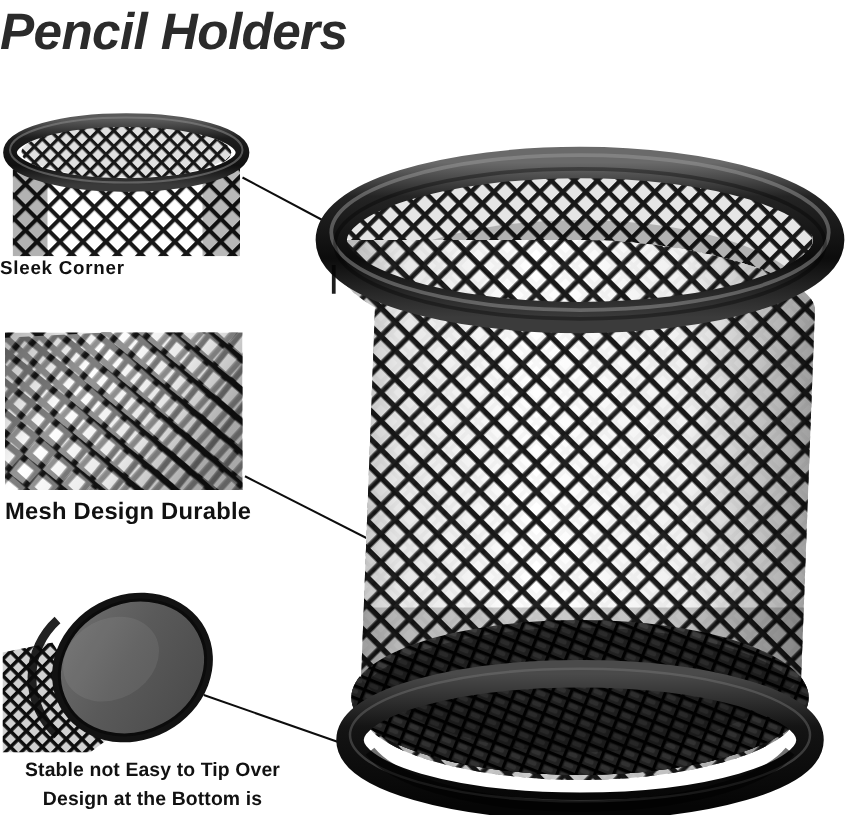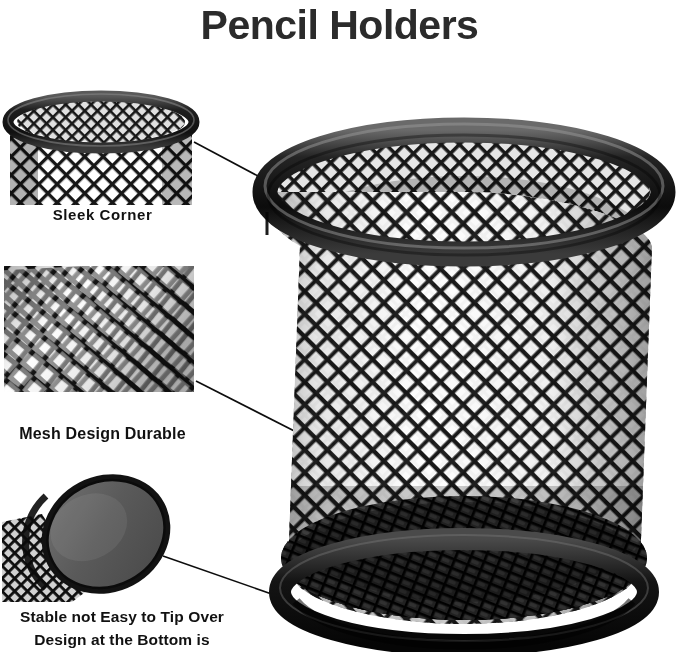--- a/index.html
+++ b/index.html
@@ -15,54 +15,52 @@
     overflow: hidden;
     font-family: "Liberation Sans", sans-serif;
   }
 
   
   #title {
     position: absolute;
     left: 0;
     top: 2px;
     width: 679px;
-    text-align: center;
     font-family: "Liberation Sans", sans-serif;
     font-size: 41px;
     font-weight: bold;
     letter-spacing: -0.5px;
     color: #2b2b2b;
     line-height: 46px;
     white-space: nowrap;
+    font-style: italic;
   }
 
   
   .caption {
     position: absolute;
     font-family: "Liberation Sans", sans-serif;
     font-weight: bold;
     color: #111111;
     white-space: nowrap;
   }
   #caption-corner {
     left: 0;
     top: 206px;
     width: 205px;
-    text-align: center;
     font-size: 15px;
     letter-spacing: 0.6px;
   }
   #caption-mesh {
     left: 0;
     top: 399px;
     width: 205px;
     text-align: center;
-    font-size: 16px;
+    font-size: 19px;
     letter-spacing: 0.2px;
-    margin-top: 26px;
   }
   #caption-bottom {
     left: 0;
     top: 605px;
     width: 244px;
     text-align: center;
     font-size: 15.5px;
     line-height: 23px;
     letter-spacing: 0.1px;
   }

